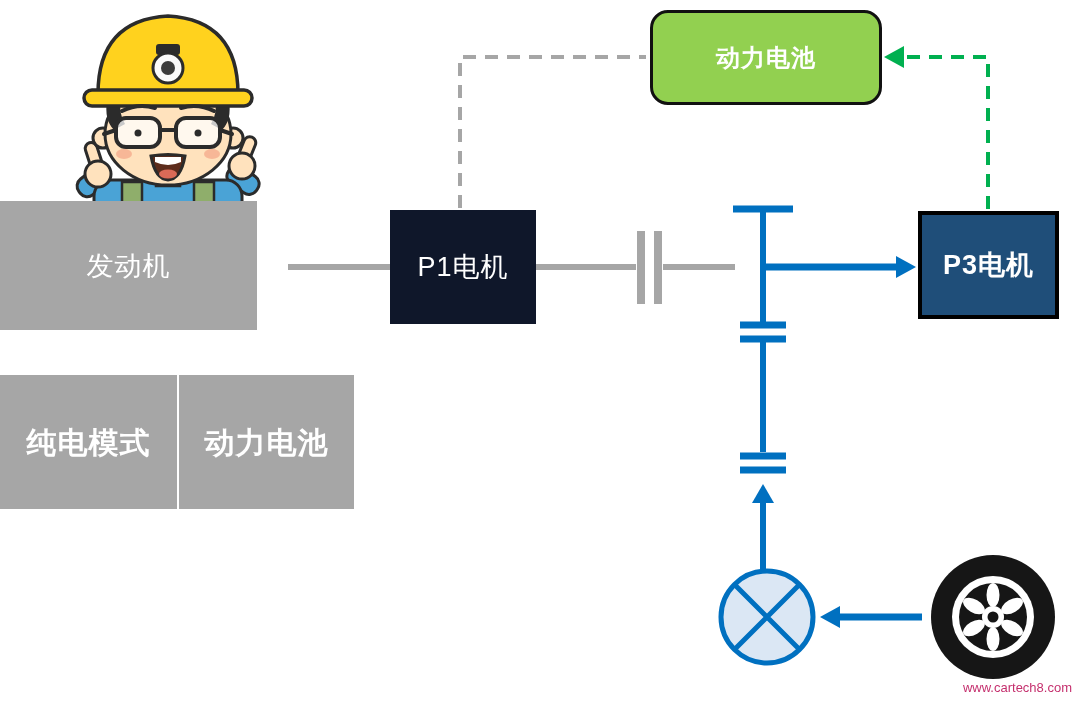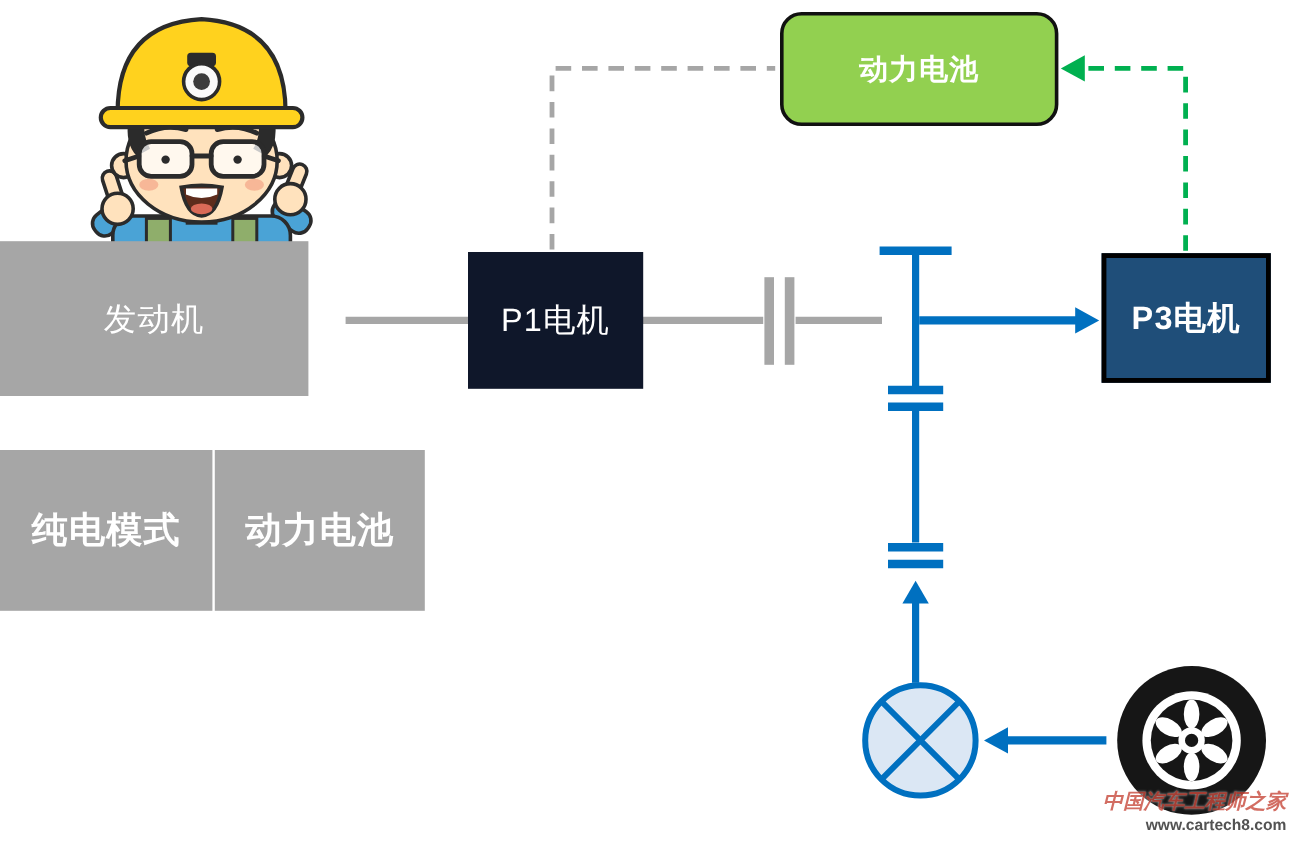--- a/index.html
+++ b/index.html
@@ -16,21 +16,21 @@
       border:4px solid #000;font-size:27px;font-weight:700;}
   .modes{position:absolute;left:0;top:375px;display:grid;z-index:2;
          grid-template-columns:177px 175px 174px 179px;gap:2px;border-radius:32px;}
   .mode{height:134px;background:#a6a6a6;color:#fff;font-size:30px;font-weight:700;
         display:flex;align-items:center;justify-content:center;text-align:center;
         line-height:1.3;box-sizing:border-box;letter-spacing:1px;cursor:pointer;}
   .mode-active{background:#00b050;padding:0 24px;}
   .watermark{position:absolute;right:8px;bottom:6px;text-align:right;z-index:3;line-height:1.35;}
   .wm1{color:#c8493c;font-size:17px;font-weight:700;font-style:italic;
        text-shadow:0 0 2px #fff;opacity:.8;}
-  .wm2{color:#404040;font-size:13px;opacity:.9;font-weight:bold;}
+  .wm2{color:#be185d;font-size:13px;opacity:.9;}
 </style>
 </head>
 <body>
 
 <div class="canvas">
 
   <svg class="layer" width="1080" height="703" viewBox="0 0 1080 703">
 
     <g transform="translate(58,2)" stroke-linecap="round">
       <rect x="18" y="170" width="34" height="20" rx="9" fill="#4aa3d6" stroke="#2b2b2b" stroke-width="3" transform="rotate(-38 35 180)"></rect>
@@ -143,17 +143,16 @@
   <div class="node engine">发动机</div>
   <div class="node p1">P1电机</div>
   <div class="node p3">P3电机</div>
 
   <div class="modes">
     <div class="mode">纯电模式</div>
     <div class="mode">动力电池</div>
   </div>
 
   <div class="watermark">
-    <div class="wm1">中国汽车工程师之家</div>
     <div class="wm2">www.cartech8.com</div>
   </div>
 
 </div>
 
 </body></html>

